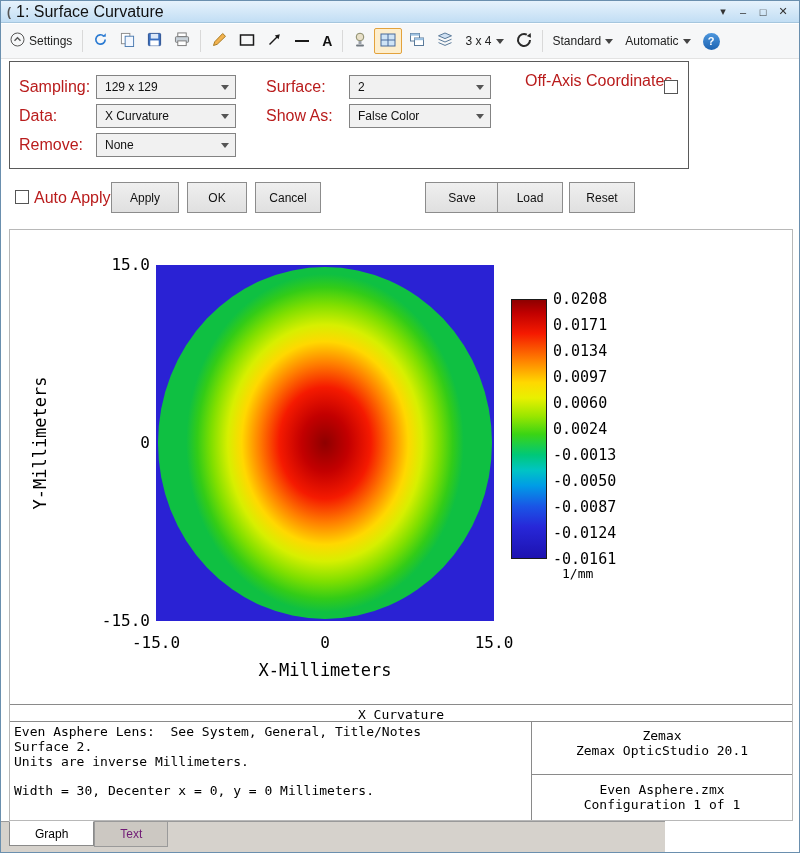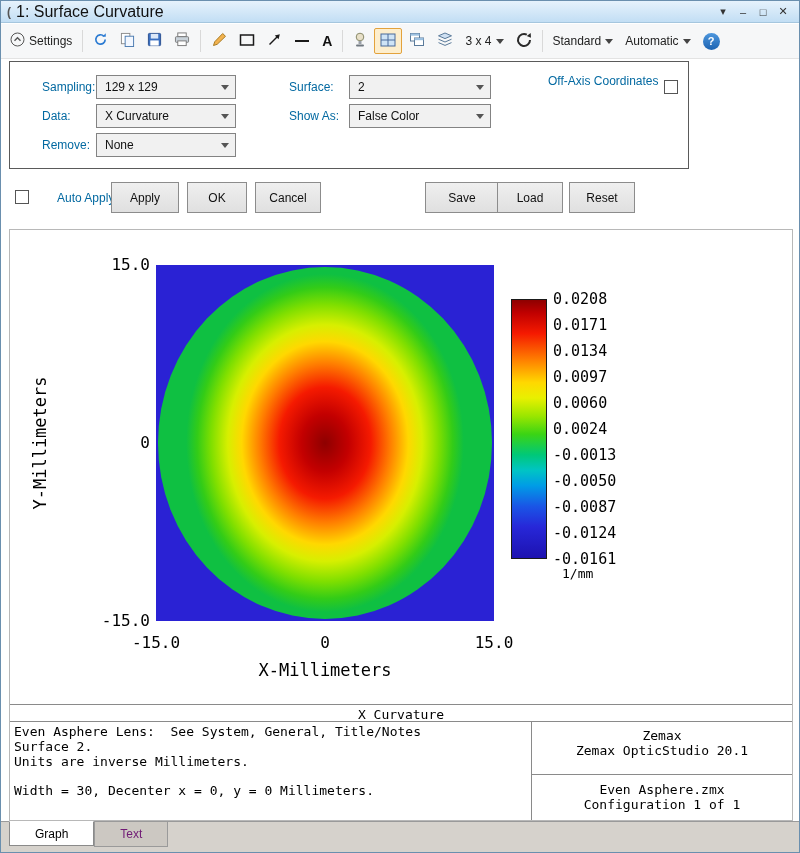--- a/index.html
+++ b/index.html
@@ -23,21 +23,21 @@
   .tb-sep { width:1px; height:22px; background:#d9d9d9; margin:0 3px; }
   .tb-sel { border:1px solid #e3a23c; background:#fdeecd; }
   .tb-text { font-size:12px; color:#222; }
   .tb-a { font-weight:bold; font-size:14px; color:#111; }
   .caret { width:0; height:0; border:4px solid transparent; border-top:5px solid #444; margin-top:5px; }
   .help-badge { width:17px; height:17px; border-radius:50%; background:linear-gradient(#4e97dd,#1c63b2);
     color:#fff; font-weight:bold; font-size:11px; display:inline-flex; align-items:center; justify-content:center; }
 
   
   .settings-box { position:absolute; left:8px; top:60px; width:680px; height:108px; border:1px solid #5a5a5a; background:#fff; }
-  .lbl { position:absolute; line-height:24px; font-size:12px; color:#0369a1;margin-left:23px; }
+  .lbl { position:absolute; line-height:24px; font-size:16px; color:#b91c1c; }
   .dd { position:absolute; height:24px; background:#f1f1f1; border:1px solid #838383;
     display:flex; align-items:center; padding:0 20px 0 8px; font-size:12px; color:#111;text-align:center; }
   .dd-caret { position:absolute; right:6px; top:9px; width:0; height:0; border:4px solid transparent; border-top:5px solid #555; }
   .cb { position:absolute; width:14px; height:14px; background:#fff; border:1px solid #555; }
   .btn { position:absolute; height:31px; background:linear-gradient(#efefef,#e0e0e0); border:1px solid #8c8c8c;
     display:flex; align-items:center; justify-content:center; font-size:12px; color:#111; }
 
   
   .content { position:absolute; left:8px; top:228px; width:784px; height:592px; border:1px solid #b8b8b8; background:#fff; }
   .mono { font-family:"DejaVu Sans Mono","Liberation Mono",monospace; color:#000; }
@@ -58,21 +58,21 @@
   .sep-h2 { position:absolute; left:0; right:0; top:491px; border-top:1px solid #8a8a8a; }
   .footer-left { position:absolute; left:4px; top:495px; width:515px; }
   .f-line { font-size:13px; line-height:14.8px; min-height:14.8px; white-space:pre; }
   .sep-v { position:absolute; left:521px; top:491px; bottom:0; border-left:1px solid #8a8a8a; }
   .footer-right { position:absolute; left:522px; top:491px; width:260px; }
   .fr-top { height:53px; padding-top:7px; text-align:center; }
   .fr-bottom { border-top:1px solid #8a8a8a; padding-top:7px; text-align:center; }
   .fr-line { font-size:13px; line-height:15px; }
 
   
-  .tabbar { position:absolute; left:0; top:820px; width:800px; height:33px; background:#d6d2cc;
+  .tabbar { position:absolute; left:0; top:820px; width:664px; height:33px; background:#d6d2cc;
     border-top:1px solid #9a9a9a; display:flex; align-items:flex-start; padding-left:8px; }
   .tab { height:25px; padding:0 25px; display:flex; align-items:center; font-size:12px; }
   .tab-active { background:#fff; border:1px solid #8a8a8a; border-top:1px solid #fff; margin-top:-1px; color:#000; }
   .tab-inactive { background:#ccc8c2; border:1px solid #9a9a9a; border-top:none; color:#701a75; }
 </style>
 </head>
 <body>
 
 <div class="window">
 

